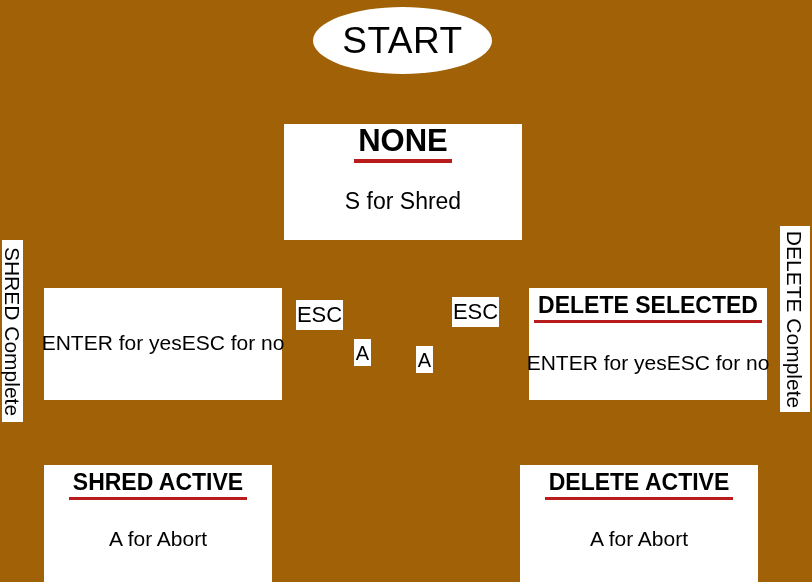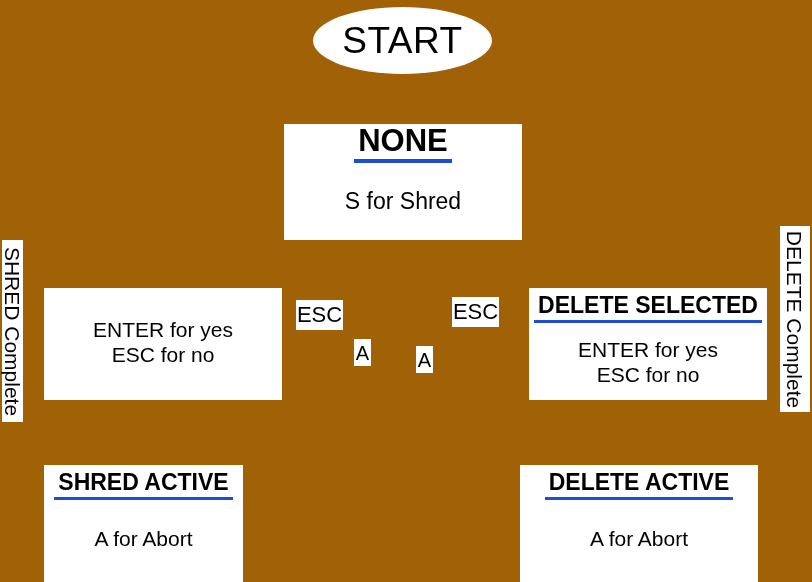--- a/index.html
+++ b/index.html
@@ -53,28 +53,27 @@
     display: flex;
     align-items: center;
     justify-content: center;
     box-sizing: border-box;
   }
   .state-title {
     color: #000000;
     font-weight: bold;
     line-height: 1;
     text-align: center;
-    border-bottom: 3px solid #1d4ed8;
+    border-bottom: 3px solid #b91c1c;
     padding: 0 4px 3px 4px;
     display: inline-block;
   }
   .state-body {
     flex: 1;
     display: flex;
-    flex-direction: column;
     align-items: center;
     justify-content: center;
     color: #000000;
     text-align: right;
   }
   .state-body .line {
     line-height: 1.17;
     white-space: nowrap;
   }
 
@@ -90,21 +89,21 @@
   #box-shred-selected .state-title { font-size: 23px; }
   #box-shred-selected .state-body { font-size: 21px; padding-bottom: 2px; }
 
   
   #box-delete-selected { left: 520px; top: 288px; width: 238px; height: 112px; margin-left: 9px; }
   #box-delete-selected .state-title-row { height: 40px; }
   #box-delete-selected .state-title { font-size: 23px; }
   #box-delete-selected .state-body { font-size: 21px; padding-bottom: 2px; }
 
   
-  #box-shred-active { left: 44px; top: 465px; width: 199px; height: 117px; }
+  #box-shred-active { left: 44px; top: 465px; width: 228px; height: 117px; }
   #box-shred-active .state-title-row { height: 41px; }
   #box-shred-active .state-title { font-size: 23px; }
   #box-shred-active .state-body { font-size: 21px; padding-bottom: 10px; }
 
   
   #box-delete-active { left: 520px; top: 465px; width: 238px; height: 117px; }
   #box-delete-active .state-title-row { height: 41px; }
   #box-delete-active .state-title { font-size: 23px; text-align: right; }
   #box-delete-active .state-body { font-size: 21px; padding-bottom: 10px; }
 

